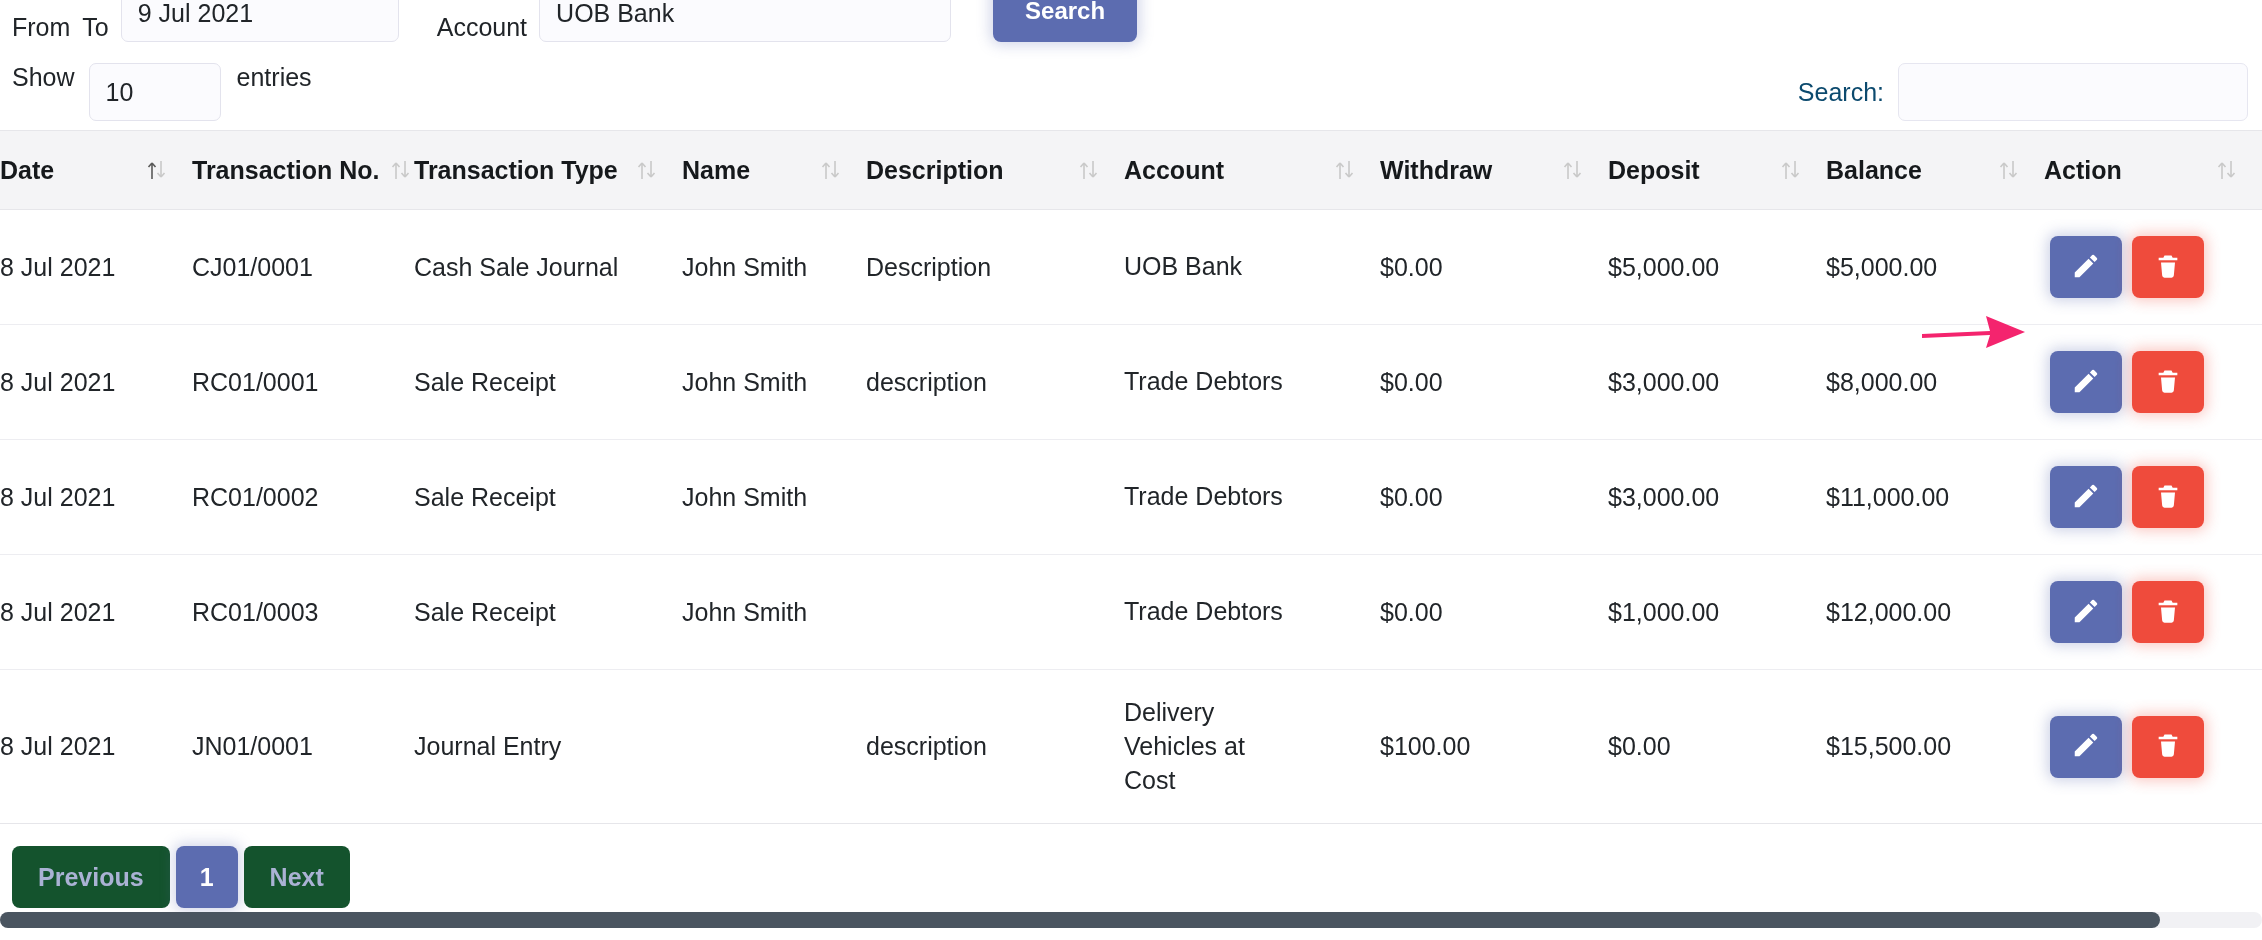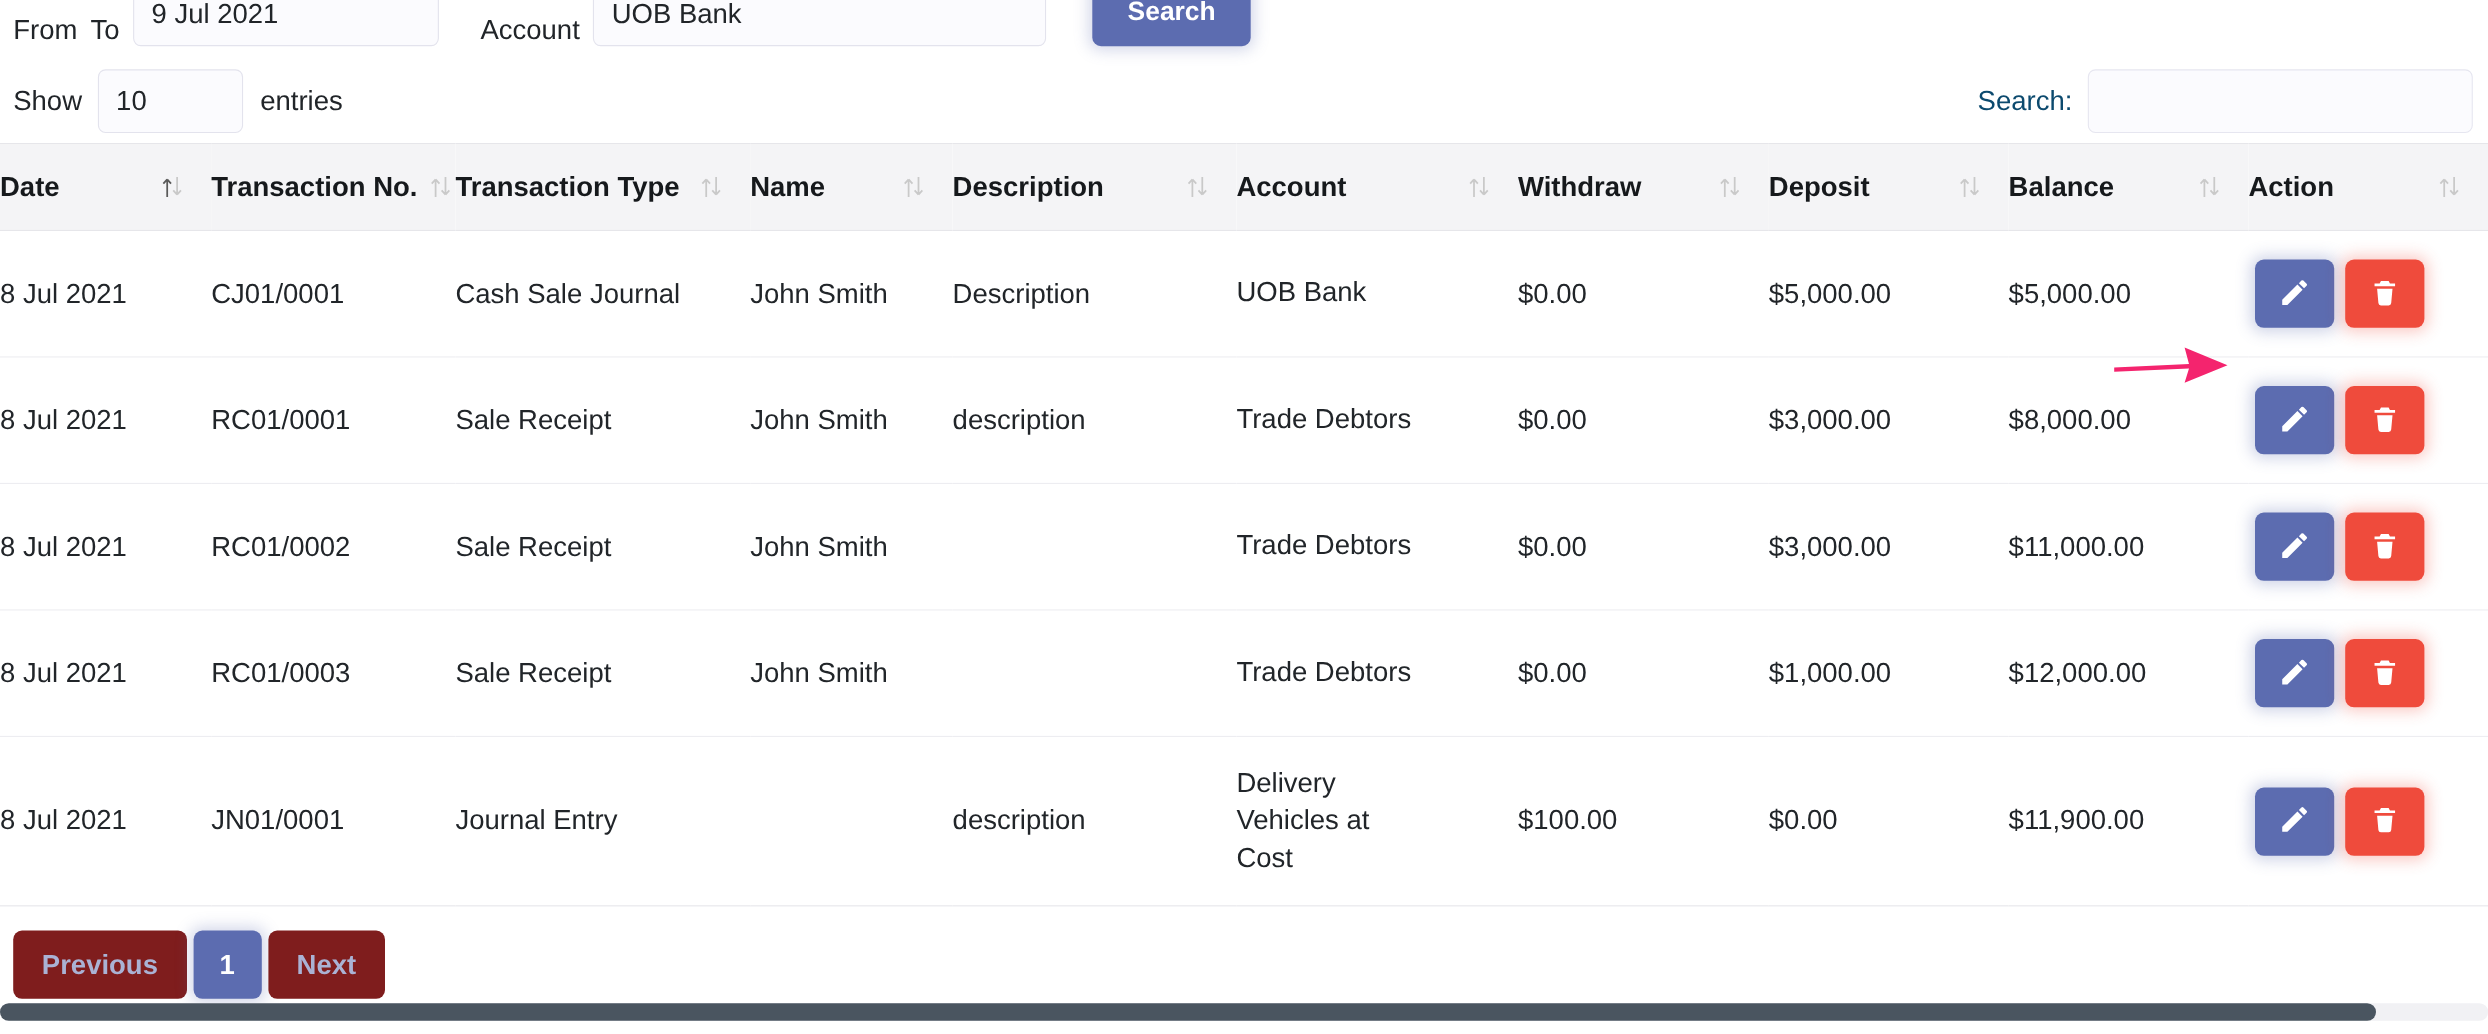--- a/index.html
+++ b/index.html
@@ -63,21 +63,21 @@
 
   
   .table-controls {
     display: flex;
     align-items: center;
     justify-content: space-between;
     padding: 14px 14px 12px 12px;
     box-sizing: border-box;
     height: 78px;
   }
-  .length-group { display: flex; align-items: center; }
+  .length-group { display: flex; }
   .length-label {
     font-size: 25px;
     color: #212529;
     margin-right: 14px;
   }
   .length-select {
     width: 132px;
     height: 58px;
     box-sizing: border-box;
     border: 1px solid #e3e3ed;
@@ -205,21 +205,21 @@
     padding: 22px 12px 0 12px;
     box-sizing: border-box;
   }
   .footer-info { font-size: 25px; color: #212529; }
   .pagination { display: flex; align-items: center; gap: 0; }
   .page-btn {
     font-family: "Liberation Sans", sans-serif;
     font-size: 25px;
     font-weight: bold;
     border: none;
-    background: #7f1d1d;
+    background: #14532d;
     color: #aab2d4;
     height: 62px;
     padding: 0 26px;
     cursor: pointer;
     border-radius: 8px;
   }
   .page-btn.current {
     background: #5c6cb0;
     color: #ffffff;
     min-width: 62px;
@@ -555,21 +555,21 @@
         <td class="cell">8 Jul 2021</td>
         <td class="cell">JN01/0001</td>
         <td class="cell">Journal Entry</td>
         <td class="cell"></td>
         <td class="cell">description</td>
         <td class="cell">
             <div class="acct-wrap">Delivery Vehicles at Cost</div>
           </td>
         <td class="cell">$100.00</td>
         <td class="cell">$0.00</td>
-        <td class="cell">$11,900.00</td>
+        <td class="cell">$15,500.00</td>
         <td class="cell">
           <div class="actions">
             <button class="btn-icon btn-edit">
               <span>
                 <svg width="30" height="30" viewBox="0 0 24 24" fill="#ffffff">
                     <path d="M3 17.25V21h3.75L17.81 9.94l-3.75-3.75L3 17.25zM20.71 7.04a1 1 0 0 0 0-1.41l-2.34-2.34a1 1 0 0 0-1.41 0l-1.83 1.83 3.75 3.75 1.83-1.83z"></path>
                   </svg>
               </span>
             </button>
             <button class="btn-icon btn-delete">

